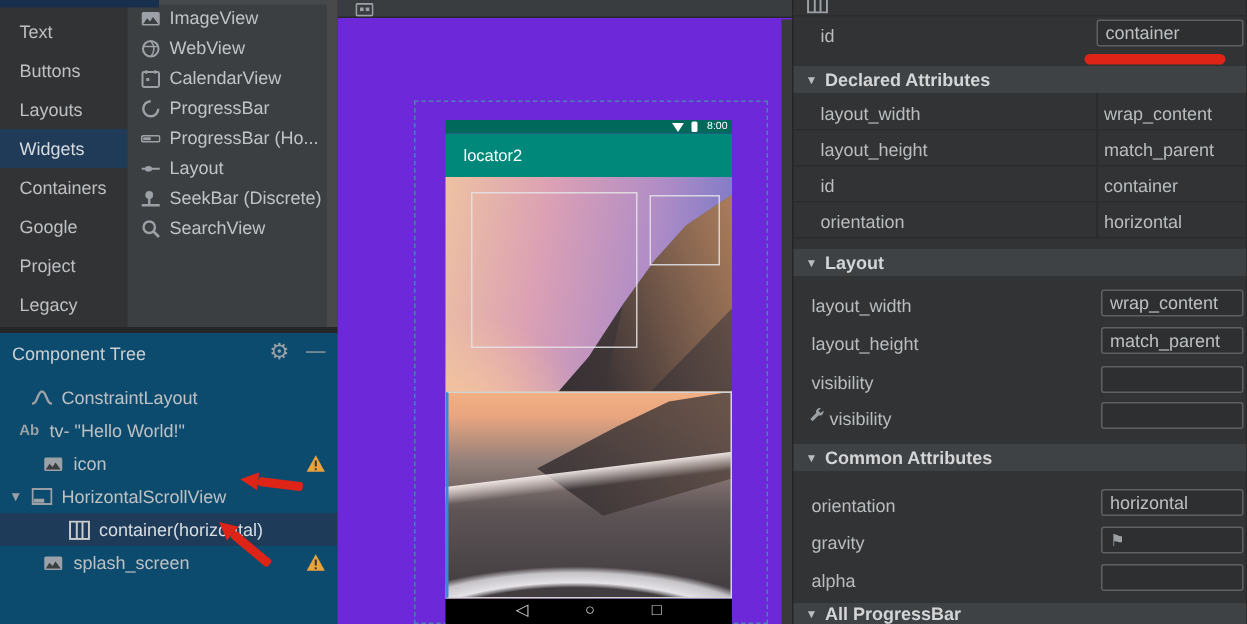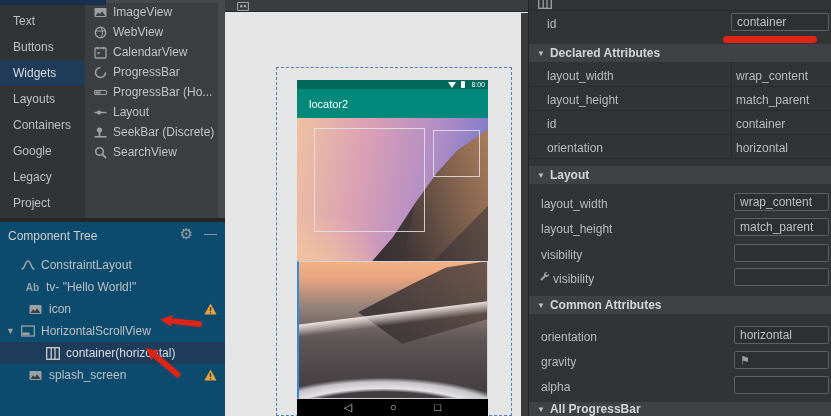--- a/index.html
+++ b/index.html
@@ -35,21 +35,21 @@
   .warn { position:absolute; right:8px; top:5px; }
   .ab-glyph { font-size:10px; font-weight:bold; color:#9ba1a6; }
 
   
   .red-arrow { position:absolute; height:12px; z-index:30; }
   .red-arrow .shaft { position:absolute; right:0; top:3px; height:6px; background:#de2417; border-radius:2px; }
   .red-arrow .head { position:absolute; left:0; top:0; width:0; height:0;
     border-top:6px solid transparent; border-bottom:6px solid transparent; border-right:12px solid #de2417; }
 
   
-  #design { left:225px; top:0; width:303px; height:416px; background:#e5e5e5; overflow:hidden; }
+  #design { left:225px; top:0; width:303px; height:416px; background:#6d28d9; overflow:hidden; }
   #design-toolbar { position:absolute; left:0; top:0; width:303px; height:12px; background:#3a3d40; border-bottom:1px solid #26282a; }
   #design-scrollbar { position:absolute; right:0; top:13px; width:7px; height:403px; background:#383a3c; }
   #selection-dashed { position:absolute; left:51px; top:67px; width:236px; height:349px; border:1px dashed #4f7fb8; }
 
   #phone { position:absolute; left:72px; top:80px; width:191px; height:336px; }
   #statusbar { height:9px; background:#00695C; position:relative; }
   #statusbar .time { position:absolute; right:3px; top:0; font-size:7px; color:#fff; line-height:9px; }
   #wifi-ico { position:absolute; right:32px; top:2px; width:0; height:0;
     border-left:4px solid transparent; border-right:4px solid transparent; border-top:6px solid #fff; }
   #batt-ico { position:absolute; right:23px; top:1px; width:4px; height:7px; background:#fff; border-radius:1px; }
@@ -96,26 +96,26 @@
 </style>
 </head>
 <body>
 
 <div id="app">
 
   <div id="palette-cats" class="abs">
     <div style="height:8px"></div>
     <div class="cat-item">Text</div>
     <div class="cat-item">Buttons</div>
+    <div class="cat-item">Layouts</div>
     <div class="cat-item selected">Widgets</div>
-    <div class="cat-item">Layouts</div>
     <div class="cat-item">Containers</div>
     <div class="cat-item">Google</div>
+    <div class="cat-item">Project</div>
     <div class="cat-item">Legacy</div>
-    <div class="cat-item">Project</div>
   </div>
 
   <div id="widget-list" class="abs">
     <div style="height:2px"></div>
     <div class="widget-item">
       <span class="wicon">
           <svg width="13" height="13" viewBox="0 0 13 13">
             <rect x="0.5" y="2" width="12" height="9" rx="1" fill="#9ba1a6"></rect>
             <path d="M1.5 10 4 6.2 6 8.3 8 5.3 11.5 10z" fill="#3c3f41"></path>
           </svg>
@@ -202,21 +202,21 @@
 
     <div class="tree-row" style="padding-left:20px">
       <span class="ticon">
           <svg width="14" height="12" viewBox="0 0 14 12">
             <path d="M1 10 C4 10 4 2 7 2 S10 10 13 10" fill="none" stroke="#9ba1a6" stroke-width="1.6" stroke-linecap="round"></path>
           </svg>
         </span>
       <span>ConstraintLayout</span>
     </div>
 
-    <div class="tree-row" style="padding-left:25px">
+    <div class="tree-row" style="padding-left:12px">
       <span class="ticon">
           <span class="ab-glyph">Ab</span>
         </span>
       <span>tv- "Hello World!"</span>
     </div>
 
     <div class="tree-row" style="padding-left:28px">
       <span class="ticon">
           <svg width="13" height="13" viewBox="0 0 13 13">
             <rect x="0.5" y="2" width="12" height="9" rx="1" fill="#9ba1a6"></rect>

